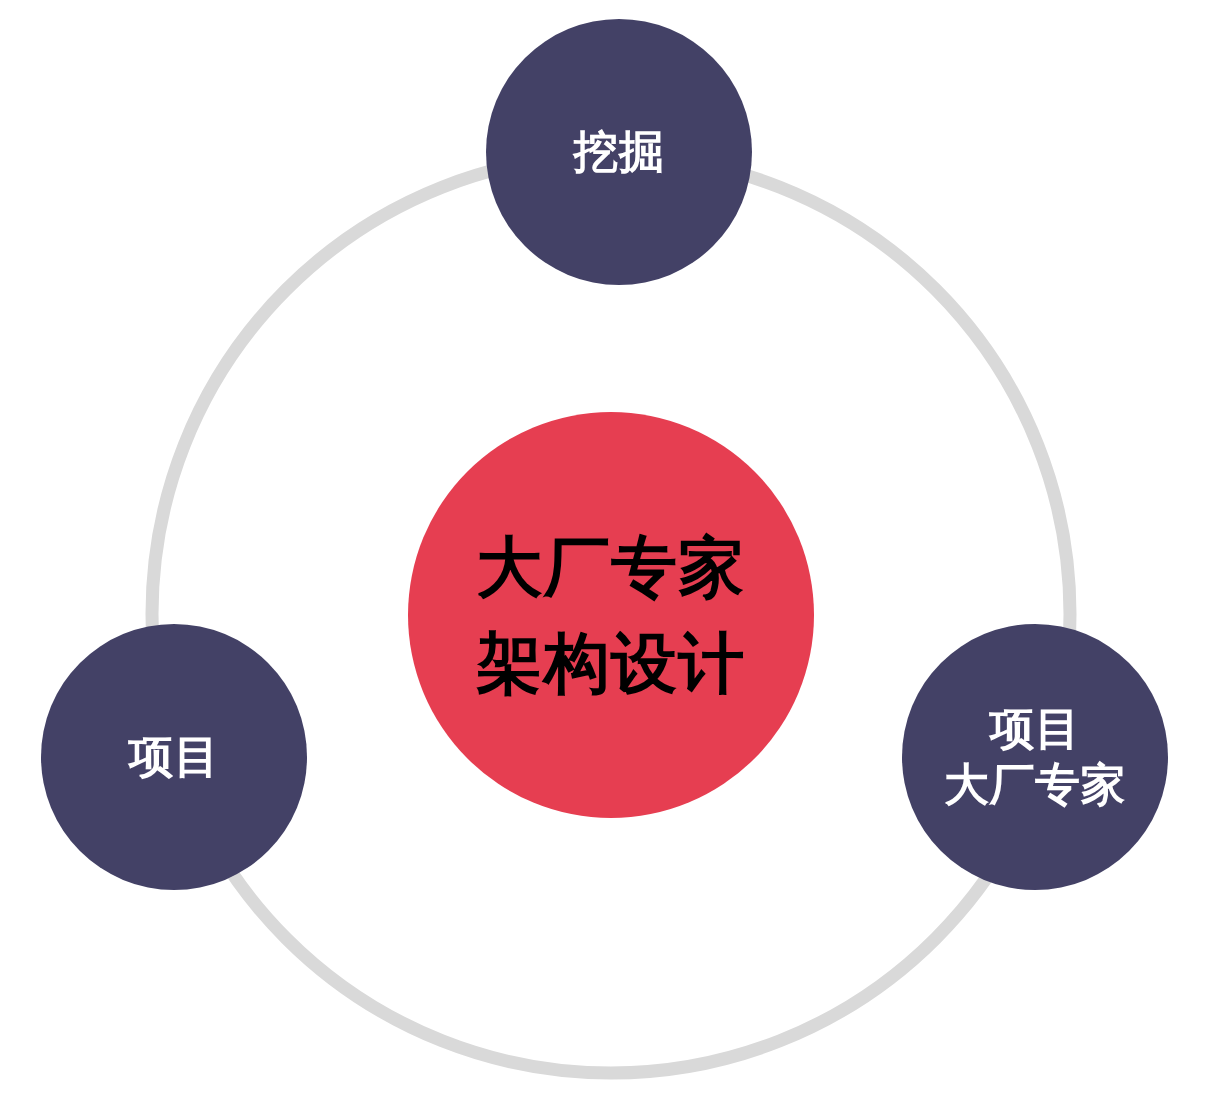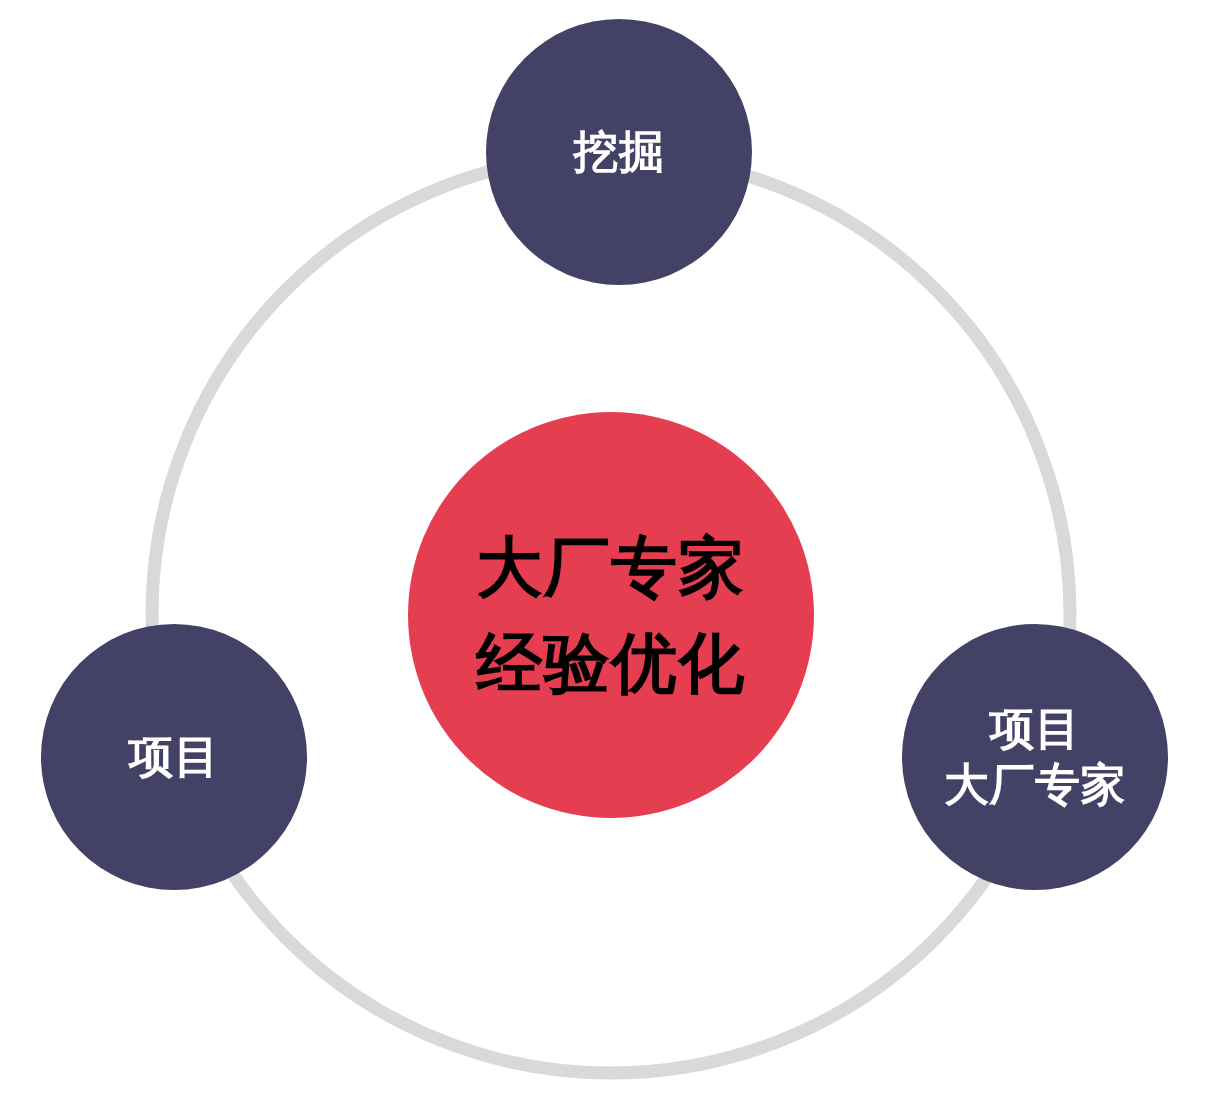--- a/index.html
+++ b/index.html
@@ -90,16 +90,16 @@
     <span class="node-line">项目</span>
   </div>
 
   <div class="node node-satellite" id="node-right" style="background: rgb(67, 65, 102); color: rgb(255, 255, 255);">
     <span class="node-line">项目</span>
     <span class="node-line">大厂专家</span>
   </div>
 
   <div class="node" id="node-center" style="background: rgb(230, 62, 81); color: #000000;">
     <span class="node-line">大厂专家</span>
-    <span class="node-line">经验优化</span>
+    <span class="node-line">架构设计</span>
   </div>
 
 </div>
 
 </body></html>

